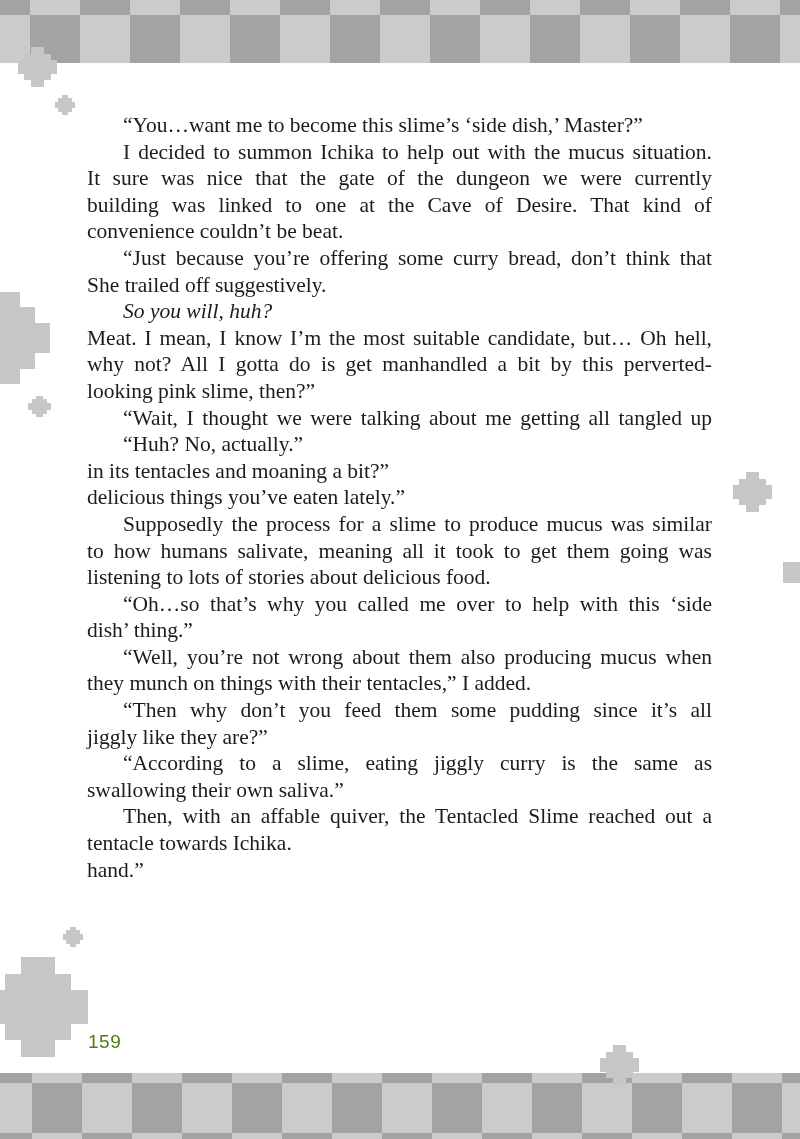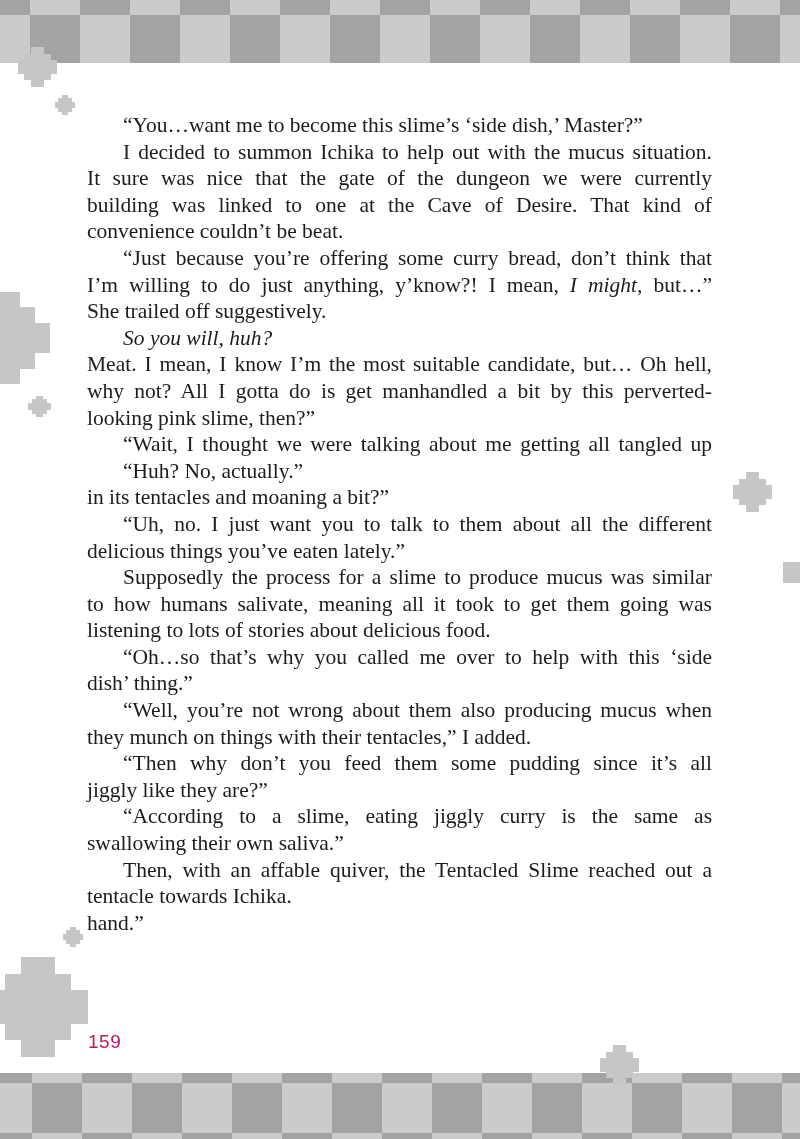--- a/index.html
+++ b/index.html
@@ -36,21 +36,21 @@
     font-size:21.5px;line-height:26.6px;
   }
   .line{text-align:justify;text-align-last:justify;font-family:Liberation Serif, serif;}
   .line.indent{text-indent:36px;}
   .line.last{text-align-last:left;}
   .line em{font-style:italic;}
 
   #page-number{
     position:absolute;left:88px;top:1030px;z-index:2;
     font-family:"Liberation Sans", sans-serif;
-    font-size:19px;line-height:24px;color:#be185d;
+    font-size:19px;line-height:24px;color:#4d7c0f;
     letter-spacing:0.5px;
   }
 </style>
 </head>
 <body>
 
 <div id="border-top" class="checker"></div>
 <div id="border-bottom" class="checker"></div>
 
 <div class="cross" style="left:18px;top:47px;width:39px;height:40px">
@@ -95,30 +95,28 @@
     <i class="c"></i>
   </div>
 
 <div id="text-block">
     <div class="line indent last"><span>“You…want me to become this slime’s ‘side dish,’ Master?”</span></div>
     <div class="line indent"><span>I decided to summon Ichika to help out with the mucus situation.</span></div>
     <div class="line"><span>It sure was nice that the gate of the dungeon we were currently</span></div>
     <div class="line"><span>building was linked to one at the Cave of Desire. That kind of</span></div>
     <div class="line last"><span>convenience couldn’t be beat.</span></div>
     <div class="line indent"><span>“Just because you’re offering some curry bread, don’t think that</span></div>
-    <div class="line"><span>I’m willing to do just anything, y’know?! I mean, </span><em>I might,</em><span> but…”</span></div>
     <div class="line last"><span>She trailed off suggestively.</span></div>
     <div class="line indent last"><em>So you will, huh?</em></div>
     <div class="line"><span>Meat. I mean, I know I’m the most suitable candidate, but… Oh hell,</span></div>
     <div class="line"><span>why not? All I gotta do is get manhandled a bit by this perverted-</span></div>
     <div class="line last"><span>looking pink slime, then?”</span></div>
     <div class="line indent"><span>“Wait, I thought we were talking about me getting all tangled up</span></div>
     <div class="line indent last"><span>“Huh? No, actually.”</span></div>
     <div class="line last"><span>in its tentacles and moaning a bit?”</span></div>
-    <div class="line indent"><span>“Uh, no. I just want you to talk to them about all the different</span></div>
     <div class="line last"><span>delicious things you’ve eaten lately.”</span></div>
     <div class="line indent"><span>Supposedly the process for a slime to produce mucus was similar</span></div>
     <div class="line"><span>to how humans salivate, meaning all it took to get them going was</span></div>
     <div class="line last"><span>listening to lots of stories about delicious food.</span></div>
     <div class="line indent"><span>“Oh…so that’s why you called me over to help with this ‘side</span></div>
     <div class="line last"><span>dish’ thing.”</span></div>
     <div class="line indent"><span>“Well, you’re not wrong about them also producing mucus when</span></div>
     <div class="line last"><span>they munch on things with their tentacles,” I added.</span></div>
     <div class="line indent"><span>“Then why don’t you feed them some pudding since it’s all</span></div>
     <div class="line last"><span>jiggly like they are?”</span></div>

